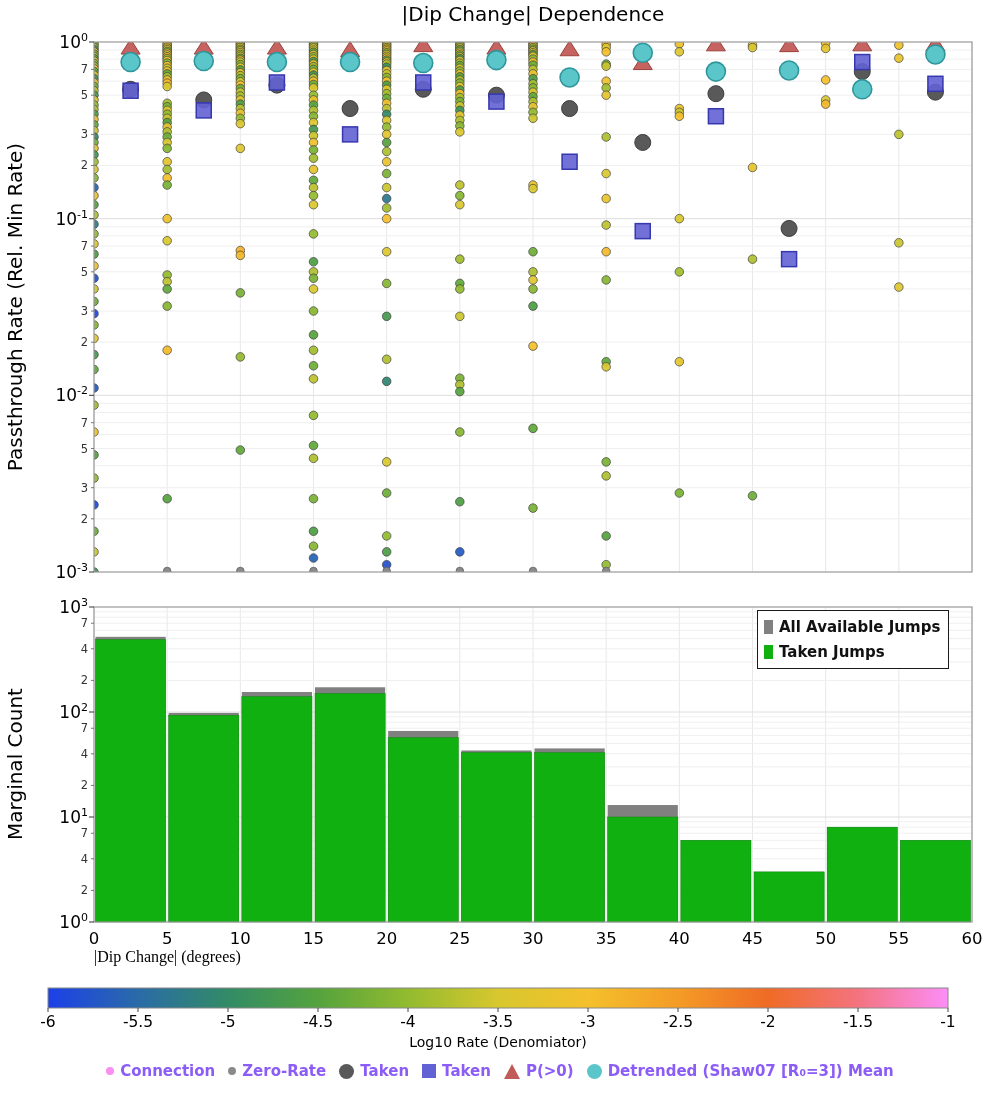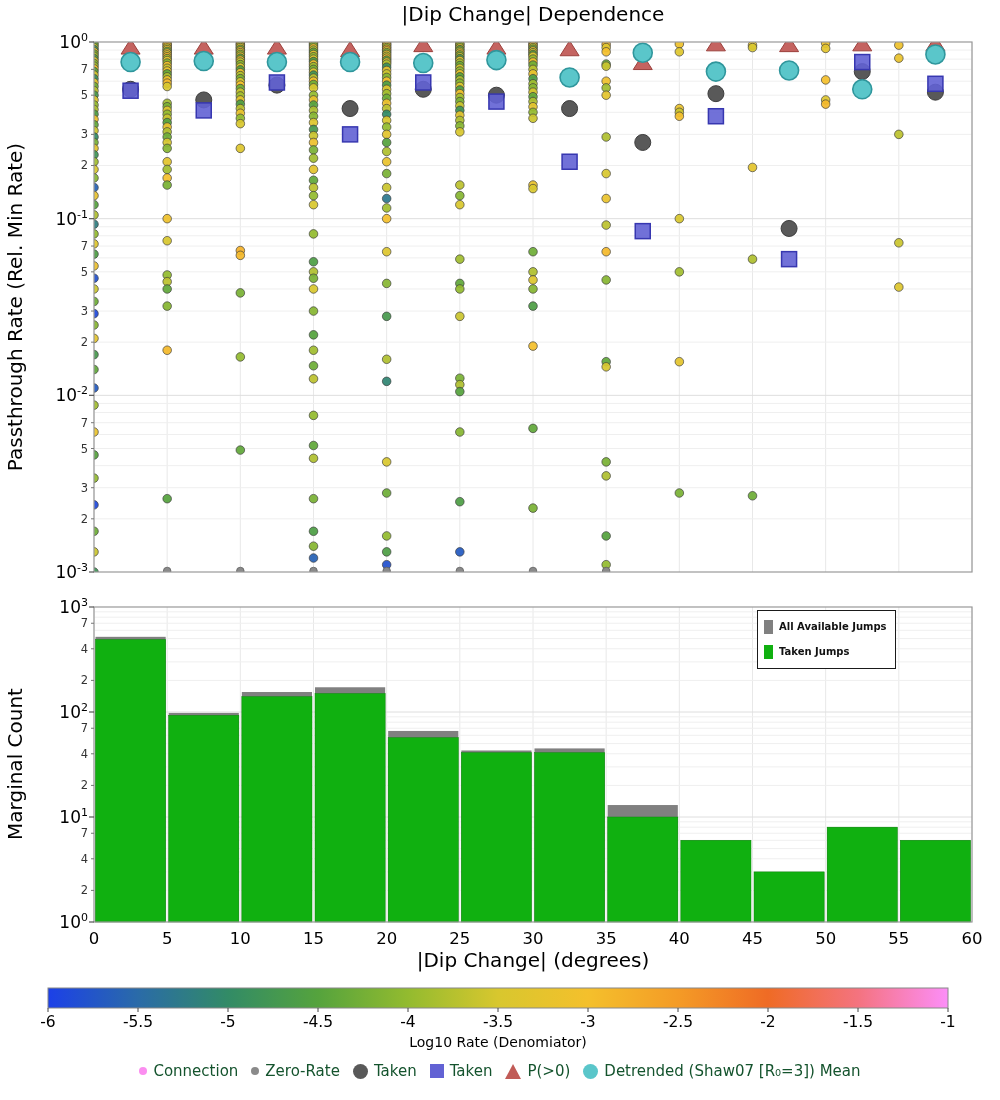--- a/index.html
+++ b/index.html
@@ -5,33 +5,33 @@
   html,body{margin:0;padding:0;background:#fff;}
   .fig{position:relative;width:1000px;height:1100px;background:#fff;
        font-family:"DejaVu Sans","Liberation Sans",sans-serif;overflow:hidden;}
   #chart-svg{position:absolute;left:0;top:0;}
   .title{position:absolute;left:94px;top:2px;width:878px;text-align:center;
          font-size:20px;font-weight:normal;color:#000;}
   .ylabel{position:absolute;font-size:20px;color:#000;white-space:nowrap;
           text-align:center;transform:rotate(-90deg);transform-origin:center;}
   #ylabel-scatter{width:530px;left:-250px;top:295px;}
   #ylabel-bars{width:320px;left:-145px;top:752px;}
-  .xlabel{position:absolute;left:94px;top:948px;width:878px;text-align:center;
-          font-size:20px;color:#000;}
+  .xlabel{position:absolute;left:94px;top:948px;width:878px;
+          font-size:16px;color:#000;font-family:Liberation Serif, serif;}
   .cbar-label{position:absolute;left:48px;top:1034px;width:900px;text-align:center;
           font-size:14px;color:#000;}
   .bar-legend{position:absolute;left:757px;top:610px;background:#fff;
           border:1.6px solid #1a1a1a;padding:3px 8px 4px 6px;z-index:5;}
   .bar-legend-row{display:flex;align-items:center;gap:6px;height:25px;}
   .bar-legend-swatch{width:9px;height:14px;display:inline-block;flex:0 0 auto;}
-  .bar-legend-text{font-size:10px;font-weight:bold;color:#111;white-space:nowrap;}
+  .bar-legend-text{font-size:15px;font-weight:bold;color:#111;white-space:nowrap;}
   .bottom-legend{position:absolute;left:0;top:1062px;width:1000px;display:flex;
           justify-content:center;align-items:center;gap:13px;}
   .bl-item{display:flex;align-items:center;gap:6px;}
-  .bl-label{font-size:15px;font-weight:normal;color:#14532d;white-space:nowrap;}
+  .bl-label{font-size:15px;font-weight:bold;color:#8b5cf6;white-space:nowrap;}
   .bl-marker{display:inline-block;flex:0 0 auto;}
 </style>
 </head>
 <body>
 
 <div class="fig">
   <svg id="chart-svg" width="1000" height="1100" xmlns="http://www.w3.org/2000/svg">
       <defs>
         <clipPath id="clipS">
           <rect x="94" y="42" width="878" height="530"></rect>

